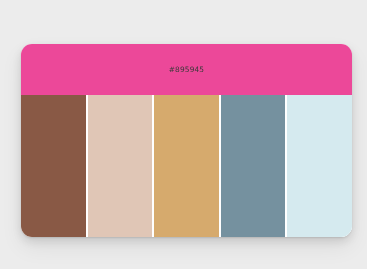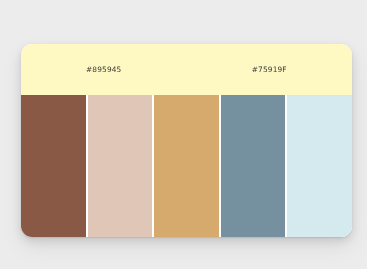--- a/index.html
+++ b/index.html
@@ -36,21 +36,21 @@
       0 10px 22px rgba(0, 0, 0, 0.07);
     overflow: hidden;
     display: flex;
     flex-direction: column;
   }
 
   
   .label-row {
     height: 51px;
     flex: 0 0 51px;
-    background: #fef9c3;
+    background: #ec4899;
     display: flex;
     align-items: flex-start;
   }
   .label-cell {
     flex: 1 1 0;
     display: flex;
     align-items: center;
     justify-content: center;
     height: 100%;
   }
@@ -80,23 +80,20 @@
 <body style="background: rgb(236, 236, 236);">
 
 <div class="stage" style="background: rgb(236, 236, 236);">
 
   <div class="palette-card">
 
     <div class="label-row">
       <div class="label-cell">
         <span class="hex-label">#895945</span>
       </div>
-      <div class="label-cell">
-        <span class="hex-label">#75919F</span>
-      </div>
     </div>
 
     <div class="swatch-row">
       <div class="swatch" style="background-color: rgb(137, 89, 69);"></div>
       <div class="swatch" style="background-color: rgb(224, 198, 182);"></div>
       <div class="swatch" style="background-color: rgb(214, 170, 109);"></div>
       <div class="swatch" style="background-color: rgb(117, 145, 159);"></div>
       <div class="swatch" style="background-color: rgb(213, 234, 239);"></div>
     </div>
 

